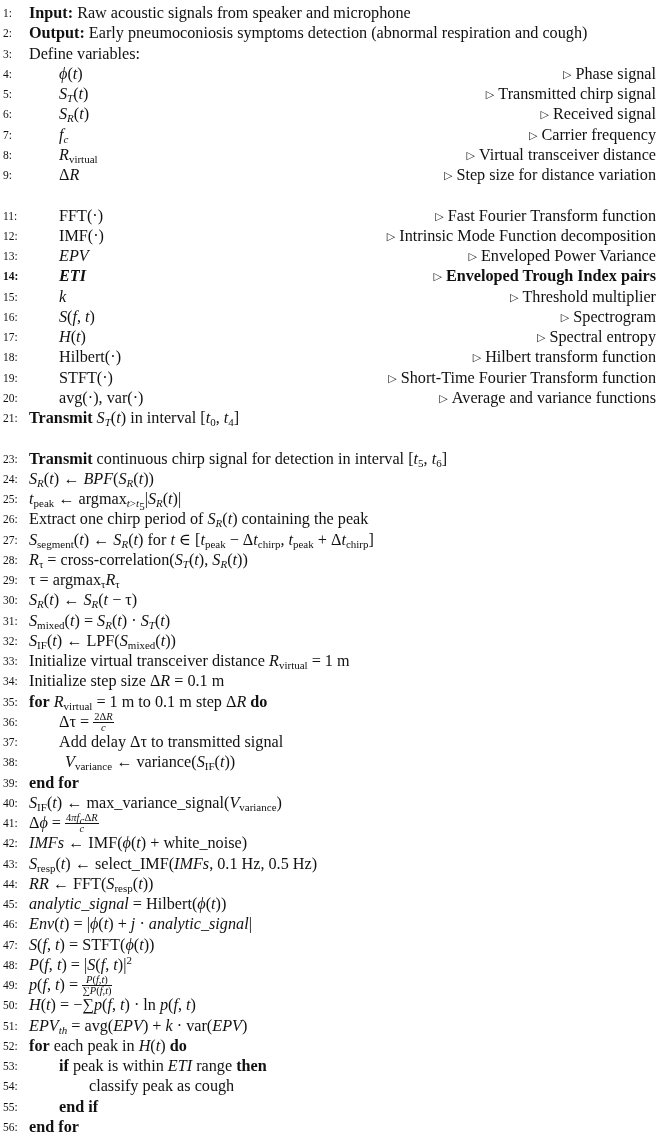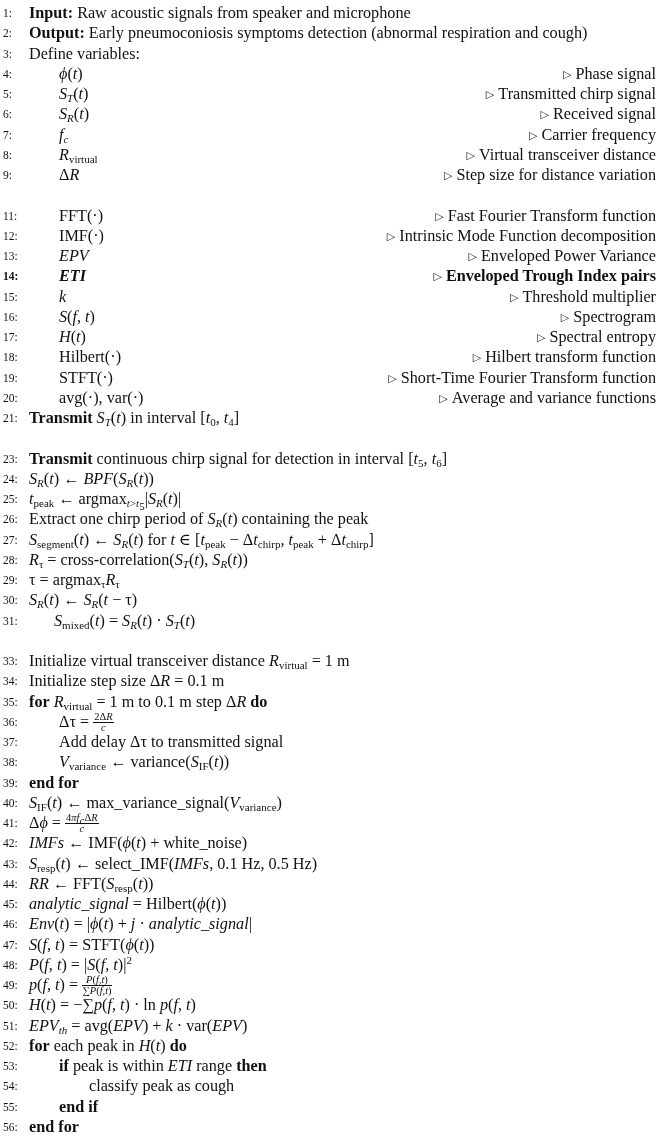--- a/index.html
+++ b/index.html
@@ -158,21 +158,25 @@
     <div class="line" style="top: 570px;">
       <span class="ln">29:</span>
       <span class="body" style="left: 29px;">τ = argmax<sub>τ</sub><i>R</i><sub>τ</sub></span>
     </div>
     <div class="line" style="top: 590.25px;">
       <span class="ln">30:</span>
       <span class="body" style="left: 29px;"><i>S</i><sub><i>R</i></sub>(<i>t</i>) ← <i>S</i><sub><i>R</i></sub>(<i>t</i> − τ)</span>
     </div>
     <div class="line" style="top: 610.5px;">
       <span class="ln">31:</span>
-      <span class="body" style="left: 29px; margin-left: 25px;"><i>S</i><sub>mixed</sub>(<i>t</i>) = <i>S</i><sub><i>R</i></sub>(<i>t</i>) · <i>S</i><sub><i>T</i></sub>(<i>t</i>)</span>
+      <span class="body" style="left: 29px;"><i>S</i><sub>mixed</sub>(<i>t</i>) = <i>S</i><sub><i>R</i></sub>(<i>t</i>) · <i>S</i><sub><i>T</i></sub>(<i>t</i>)</span>
+    </div>
+    <div class="line" style="top: 630.75px;">
+      <span class="ln">32:</span>
+      <span class="body" style="left: 29px;"><i>S</i><sub>IF</sub>(<i>t</i>) ← LPF(<i>S</i><sub>mixed</sub>(<i>t</i>))</span>
     </div>
     <div class="line" style="top: 651px;">
       <span class="ln">33:</span>
       <span class="body" style="left: 29px;">Initialize virtual transceiver distance <i>R</i><sub>virtual</sub> = 1 m</span>
     </div>
     <div class="line" style="top: 671.25px;">
       <span class="ln">34:</span>
       <span class="body" style="left: 29px;">Initialize step size Δ<i>R</i> = 0.1 m</span>
     </div>
     <div class="line" style="top: 691.5px;">
@@ -182,21 +186,21 @@
     <div class="line" style="top: 711.75px;">
       <span class="ln">36:</span>
       <span class="body" style="left: 59px;">Δτ = <span class="frac"><span class="num">2Δ<i>R</i></span><span class="den"><i>c</i></span></span></span>
     </div>
     <div class="line" style="top: 732px;">
       <span class="ln">37:</span>
       <span class="body" style="left: 59px;">Add delay Δτ to transmitted signal</span>
     </div>
     <div class="line" style="top: 752.25px;">
       <span class="ln">38:</span>
-      <span class="body" style="left: 59px;"><i>V</i><sub>variance</sub> ← variance(<i>S</i><sub>IF</sub>(<i>t</i>))</span>
+      <span class="body" style="left: 65px;"><i>V</i><sub>variance</sub> ← variance(<i>S</i><sub>IF</sub>(<i>t</i>))</span>
     </div>
     <div class="line" style="top: 772.5px;">
       <span class="ln">39:</span>
       <span class="body" style="left: 29px;"><b>end for</b></span>
     </div>
     <div class="line" style="top: 792.75px;">
       <span class="ln">40:</span>
       <span class="body" style="left: 29px;"><i>S</i><sub>IF</sub>(<i>t</i>) ← max_variance_signal(<i>V</i><sub>variance</sub>)</span>
     </div>
     <div class="line" style="top: 813px;">

